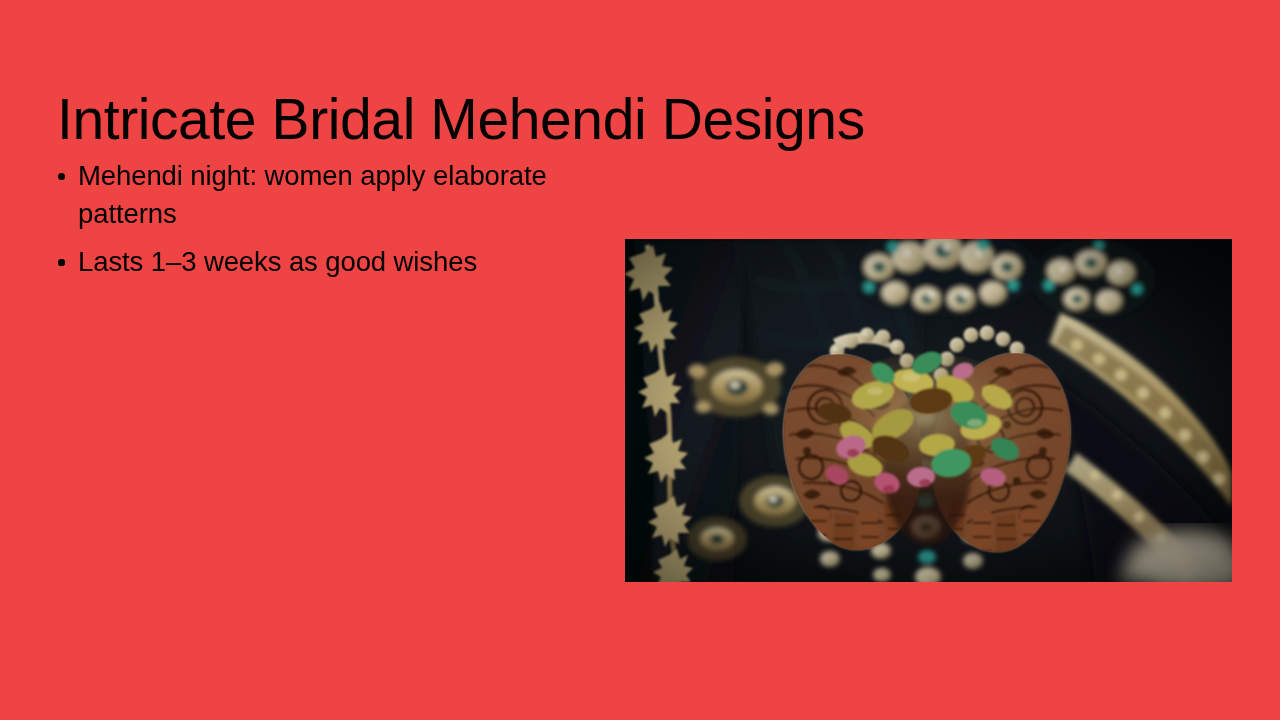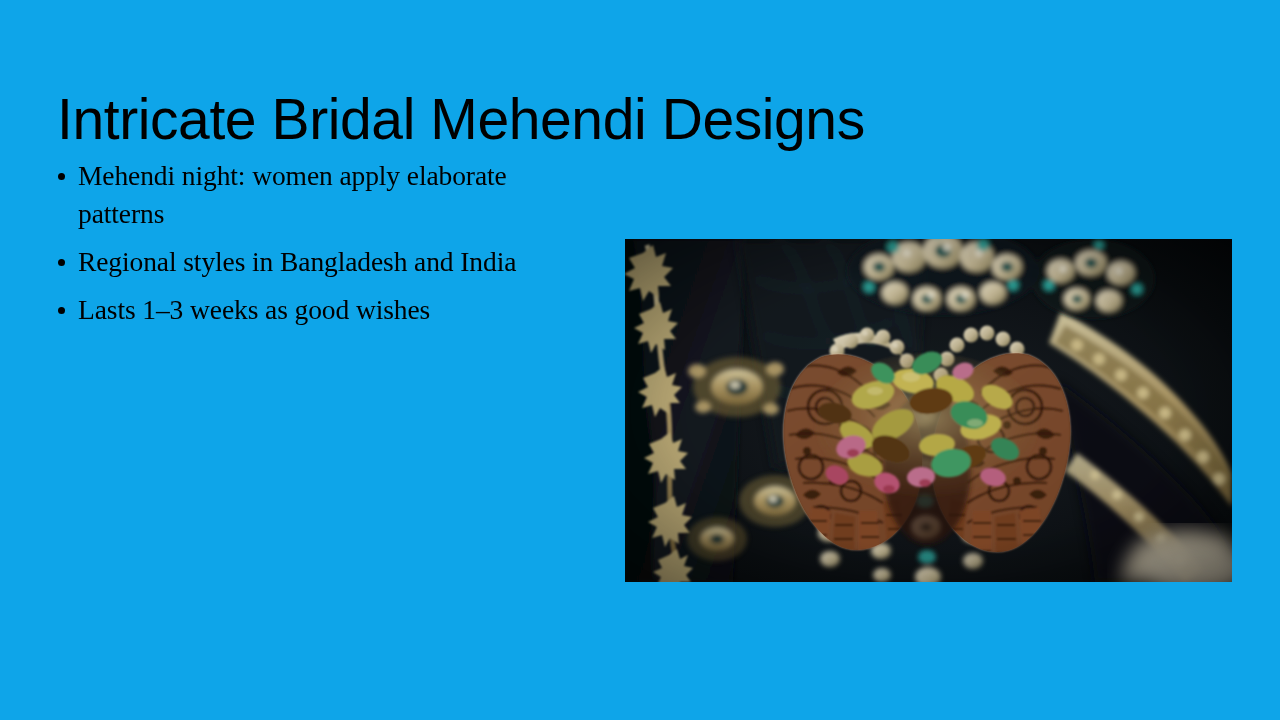--- a/index.html
+++ b/index.html
@@ -16,21 +16,21 @@
     font-family: "Liberation Sans", sans-serif;
     -webkit-font-smoothing: antialiased;
   }
 
   
   .slide {
     position: absolute;
     left: 0; top: 0;
     width: 1280px;
     height: 720px;
-    background: #0ea5e9;
+    background: #ef4444;
   }
 
   
   .slide-title {
     position: absolute;
     left: 57px;
     top: 52px;
     width: 1000px;
     font-family: "Liberation Sans", sans-serif;
     font-size: 57px;
@@ -48,21 +48,21 @@
     top: 157px;
     width: 530px;
     margin: 0;
     padding: 0;
     list-style: none;
   }
   .bullet-item {
     position: relative;
     padding-left: 21px;
     margin: 0 0 10px 0;
-    font-family: Liberation Serif, serif;
+    font-family: Liberation Sans, sans-serif;
     font-size: 27.5px;
     font-weight: 300;
     line-height: 38px;
     letter-spacing: -0.1px;
     color: #000000;
   }
   .bullet-item:last-child { margin-bottom: 12px; }
   .bullet-dot {
     position: absolute;
     left: 1px;
@@ -96,21 +96,20 @@
 
   <h1 class="slide-title">Intricate Bridal Mehendi Designs</h1>
 
   <ul class="bullets">
     <li class="bullet-item">
       <span class="bullet-dot"></span>
       <span>Mehendi night: women apply elaborate patterns</span>
     </li>
     <li class="bullet-item">
       <span class="bullet-dot"></span>
-      <span>Regional styles in Bangladesh and India</span>
     </li>
     <li class="bullet-item">
       <span class="bullet-dot"></span>
       <span>Lasts 1–3 weeks as good wishes</span>
     </li>
   </ul>
 
   <figure class="photo-frame" style="margin:0;" aria-label="Bride in dark navy gold-embroidered attire holding cupped hands covered in intricate reddish-brown henna mehendi, filled with colorful dried flower petals">
     <svg viewBox="0 0 607 343" preserveAspectRatio="xMidYMid slice">
       <defs>

